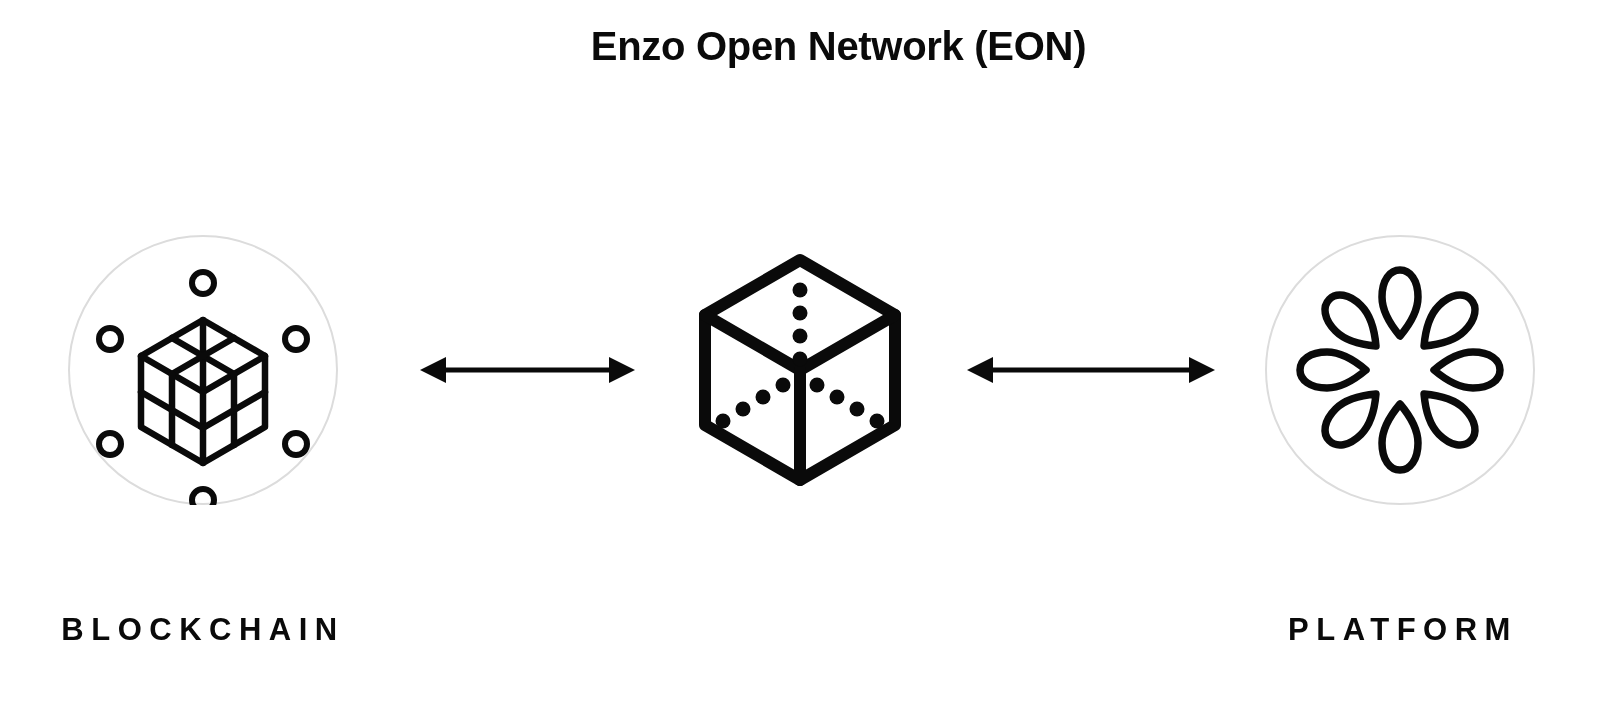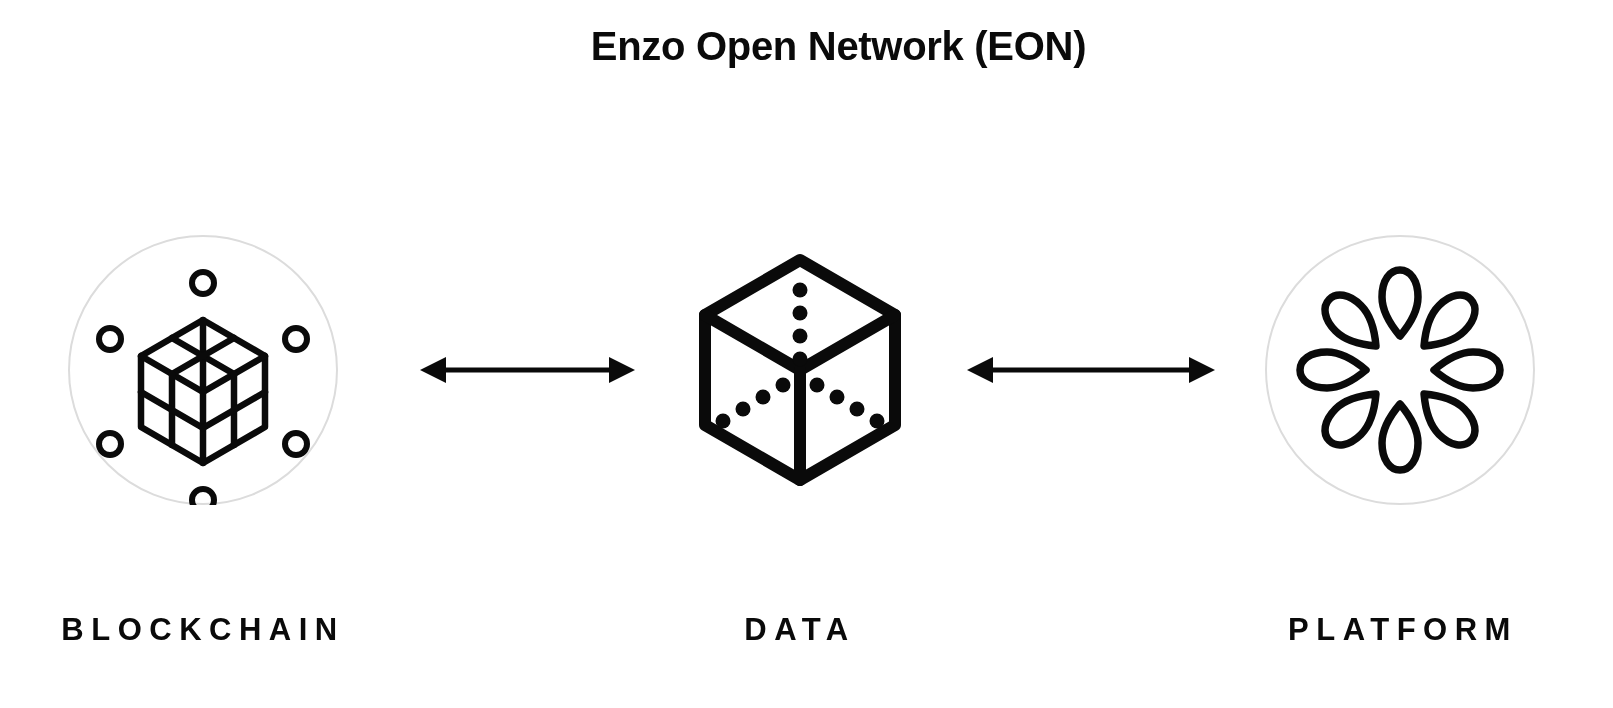--- a/index.html
+++ b/index.html
@@ -164,21 +164,20 @@
         <circle cx="58" cy="186" r="7.5"></circle>
 
         <circle cx="152" cy="150" r="7.5"></circle>
         <circle cx="172" cy="162" r="7.5"></circle>
         <circle cx="192" cy="174" r="7.5"></circle>
         <circle cx="212" cy="186" r="7.5"></circle>
       </g>
     </svg>
   </div>
 
-  <div class="node-label" id="label-data">DATA</div>
 
   <svg class="connector" id="connector-2" viewBox="0 0 248 50">
     <line x1="18" y1="25" x2="230" y2="25" stroke="#0a0a0a" stroke-width="5"></line>
     <polygon points="0,25 26,12 26,38" fill="#0a0a0a"></polygon>
     <polygon points="248,25 222,12 222,38" fill="#0a0a0a"></polygon>
   </svg>
 
   <div class="node" id="node-platform">
     <div class="node-ring"></div>
     <svg class="node-icon" viewBox="0 0 270 270">

